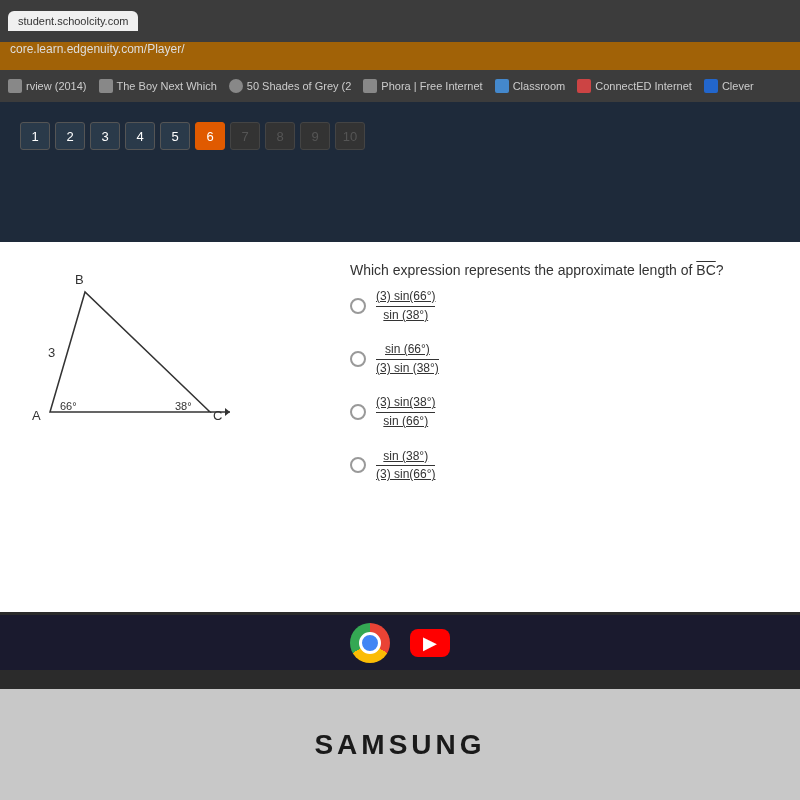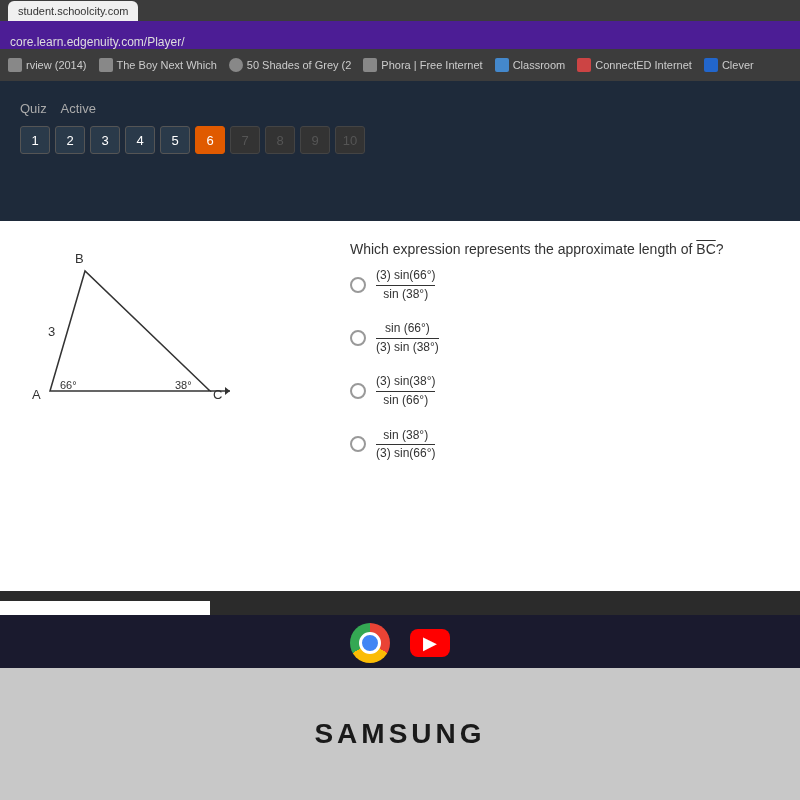--- a/index.html
+++ b/index.html
@@ -7,44 +7,44 @@
       width: 800px;
       height: 800px;
       overflow: hidden;
       background: #2b2b2b;
       font-family: Arial, sans-serif;
     }
 
     
     .browser-top {
       background: #3c3c3c;
-      height: 21px;
+      height: 42px;
       display: flex;
       align-items: center;
       padding: 0 8px;
       gap: 4px;
     }
     .tab {
       background: #f0f0f0;
       border-radius: 6px 6px 0 0;
       padding: 4px 10px;
       font-size: 11px;
       color: #333;
       max-width: 160px;
       white-space: nowrap;
       overflow: hidden;
       text-overflow: ellipsis;
     }
 
     
     .address-bar {
-      background: #4c1d95;
+      background: #a16207;
       height: 28px;
       display: flex;
-      align-items: flex-end;
+      align-items: flex-start;
       padding: 0 10px;
       font-size: 12px;
       color: #ddd;
     }
 
     
     .bookmarks-bar {
       background: #3c3c3c;
       height: 28px;
       display: flex;
@@ -209,20 +209,21 @@
       color: #333;
       text-align: center;
     }
 
     .fraction {
       display: inline-flex;
       flex-direction: column;
       align-items: center;
       font-size: 12px;
       line-height: 1.3;
+      text-decoration: underline;
     }
     .fraction .numerator {
       border-bottom: 1px solid #333;
       padding-bottom: 1px;
       width: 100%;
       text-align: center;
     }
     .fraction .denominator {
       padding-top: 1px;
       text-align: center;
@@ -272,21 +273,21 @@
       color: white;
       font-size: 16px;
     }
 
     .samsung-bar {
       background: #c8c8c8;
       position: absolute;
       bottom: 0;
       left: 0;
       right: 0;
-      height: 132px;
+      height: 111px;
       display: flex;
       align-items: center;
       justify-content: center;
     }
 
     .samsung-text {
       font-size: 28px;
       font-weight: bold;
       color: #1a1a1a;
       letter-spacing: 4px;
@@ -328,25 +329,20 @@
     <span class="bookmark-icon bk-red"></span>
     <span>ConnectED Internet</span>
   </div>
   <div class="bookmark-item">
     <span class="bookmark-icon bk-bright-blue"></span>
     <span>Clever</span>
   </div>
 </div>
 
 <div class="main-content" style="position:relative;">
-  <div class="quiz-status">
-    <span>Quiz</span>
-    &nbsp;&nbsp;
-    <span>Active</span>
-  </div>
   <div class="quiz-nav">
     <button class="question-btn">1</button>
     <button class="question-btn">2</button>
     <button class="question-btn">3</button>
     <button class="question-btn">4</button>
     <button class="question-btn">5</button>
     <button class="question-btn active">6</button>
     <button class="question-btn disabled">7</button>
     <button class="question-btn disabled">8</button>
     <button class="question-btn disabled">9</button>

